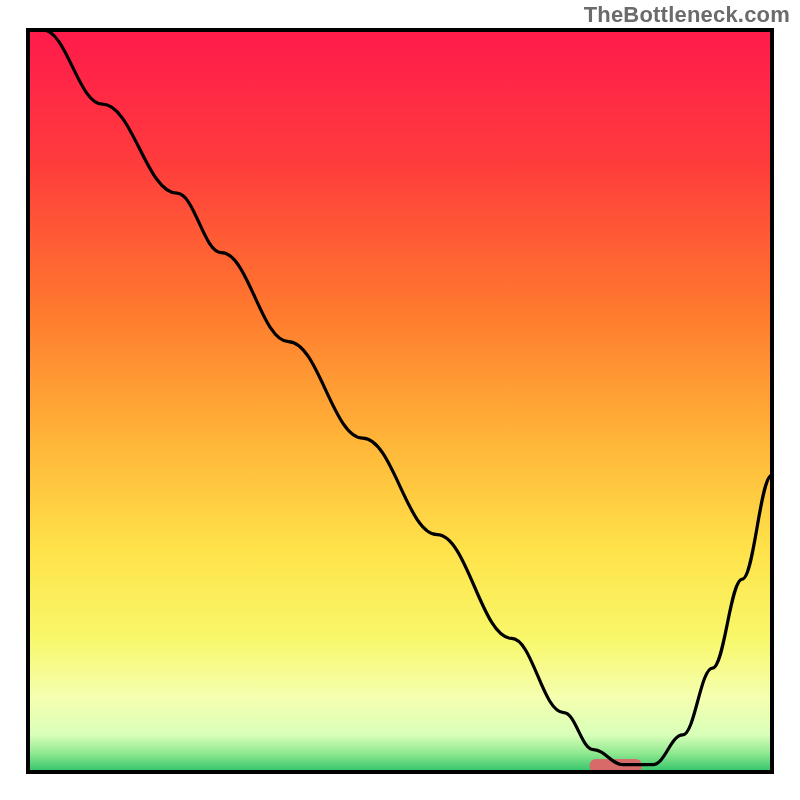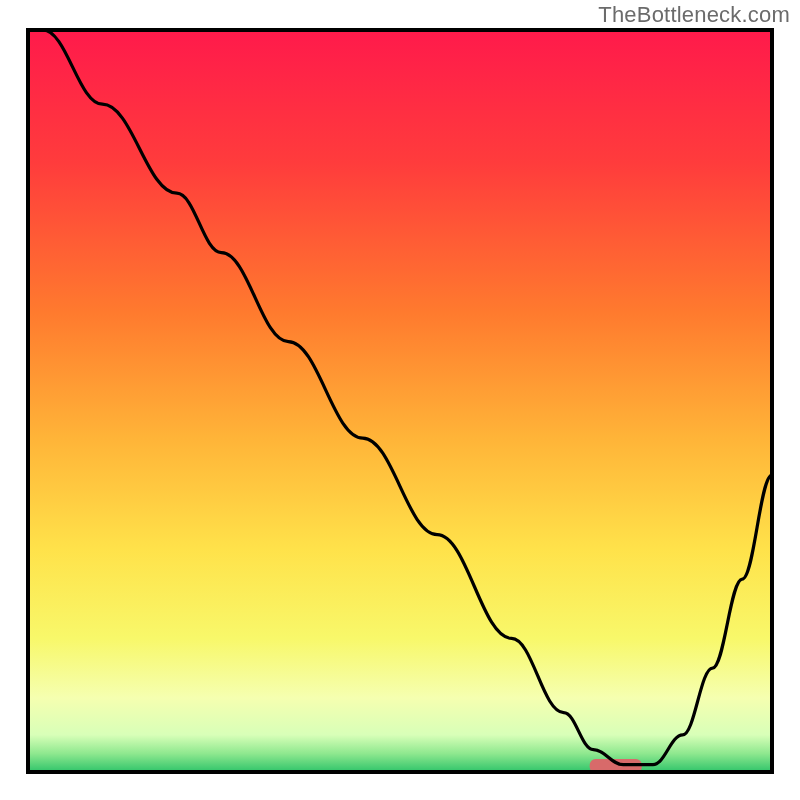--- a/index.html
+++ b/index.html
@@ -14,21 +14,21 @@
     position: relative;
     width: 800px;
     height: 800px;
   }
   .watermark {
     position: absolute;
     top: 2px;
     right: 10px;
     color: #6b6b6b;
     font-size: 22px;
-    font-weight: 400;
+    font-weight: 700;
     letter-spacing: 0.2px;
   }
   svg {
     position: absolute;
     left: 0;
     top: 0;
   }
 </style>
 </head>
 <body>

